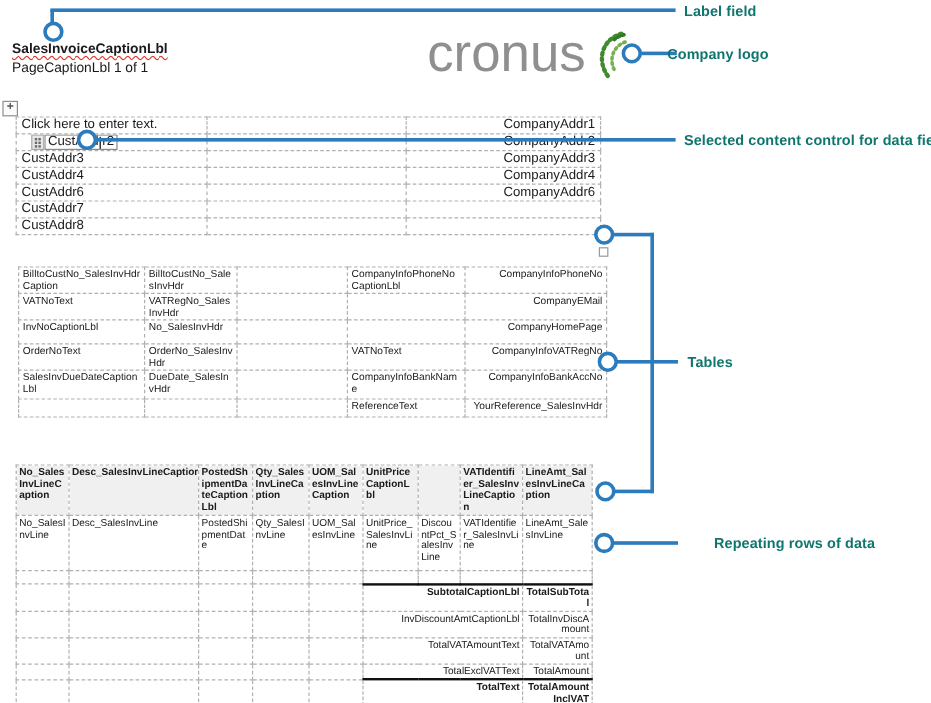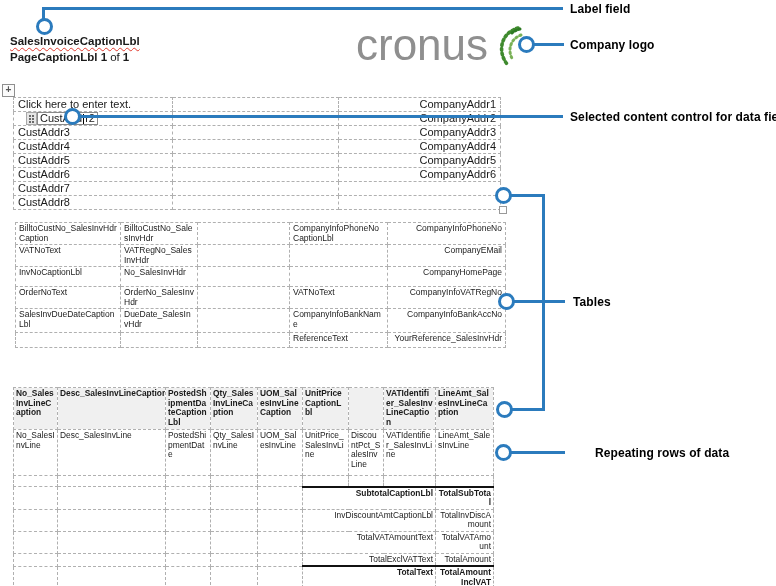--- a/index.html
+++ b/index.html
@@ -9,28 +9,28 @@
   }
   html,body{margin:0;padding:0;background:#fff;}
   #page{position:relative;width:776px;height:586px;background:#fff;overflow:hidden;
         font-family:"Liberation Sans",sans-serif;color:var(--ink);}
 
   
   .c-line{position:absolute;height:3px;background:var(--blue);z-index:30;}
   .c-vline{position:absolute;width:3px;background:var(--blue);z-index:30;}
   .c-circle{position:absolute;width:11px;height:11px;border:3px solid var(--blue);
             border-radius:50%;background:#fff;z-index:31;}
-  .c-label{position:absolute;font-size:12px;font-weight:bold;color:#000000;
+  .c-label{position:absolute;font-size:12px;font-weight:bold;color:#0f766e;
            white-space:nowrap;z-index:31;letter-spacing:.1px;}
 
   
   .hdr-caption{position:absolute;left:10px;top:35px;font-size:11.5px;font-weight:bold;
     text-decoration:underline wavy #e03c31 1px;text-underline-offset:2px;}
   .hdr-page{position:absolute;left:10px;top:51px;font-size:11.5px;display:flex;gap:3px;}
-  .hdr-page .b{font-weight:bold;}
+  .hdr-page .b{font-weight:normal;}
 
   .logo{position:absolute;left:356px;top:22px;height:48px;}
   .logo-text{font-size:44px;line-height:46px;color:#8f8f8f;letter-spacing:0;}
   .logo-swirl{position:absolute;left:494px;top:26px;}
 
   
   table{border-collapse:collapse;table-layout:fixed;position:absolute;}
   td{border:1px dashed var(--grid);vertical-align:top;overflow:hidden;
      word-break:break-all;color:var(--ink);}
   .r{text-align:right;}
@@ -118,25 +118,20 @@
     </tr>
     <tr>
       <td>CustAddr3</td>
       <td></td>
       <td class="r">CompanyAddr3</td>
     </tr>
     <tr>
       <td>CustAddr4</td>
       <td></td>
       <td class="r">CompanyAddr4</td>
-    </tr>
-    <tr>
-      <td>CustAddr5</td>
-      <td></td>
-      <td class="r">CompanyAddr5</td>
     </tr>
     <tr>
       <td>CustAddr6</td>
       <td></td>
       <td class="r">CompanyAddr6</td>
     </tr>
     <tr>
       <td>CustAddr7</td>
       <td></td>
       <td class="r"></td>
@@ -297,21 +292,21 @@
   </tbody>
     </table>
 
   <div class="c-vline" style="left:42px;top:8px;height:11px;"></div>
   <div class="c-line" style="left:42px;top:7px;width:521px;"></div>
   <div class="c-circle" style="left:36px;top:18px;"></div>
   <div class="c-label" style="left:570px;top:2px;">Label field</div>
 
   <div class="c-line" style="left:534px;top:43px;width:30px;"></div>
   <div class="c-circle" style="left:518px;top:36px;"></div>
-  <div class="c-label" style="left:570px;top:38px;">Company logo</div>
+  <div class="c-label" style="left:556px;top:38px;">Company logo</div>
 
   <div class="c-line" style="left:80px;top:115px;width:483px;"></div>
   <div class="c-circle" style="left:64px;top:108px;"></div>
   <div class="c-label" style="left:570px;top:110px;">Selected content control for data field</div>
 
   <div class="c-line" style="left:510px;top:194px;width:35px;"></div>
   <div class="c-line" style="left:513px;top:300px;width:52px;"></div>
   <div class="c-line" style="left:511px;top:408px;width:34px;"></div>
   <div class="c-vline" style="left:542px;top:194px;height:217px;"></div>
   <div class="c-circle" style="left:495px;top:187px;"></div>

